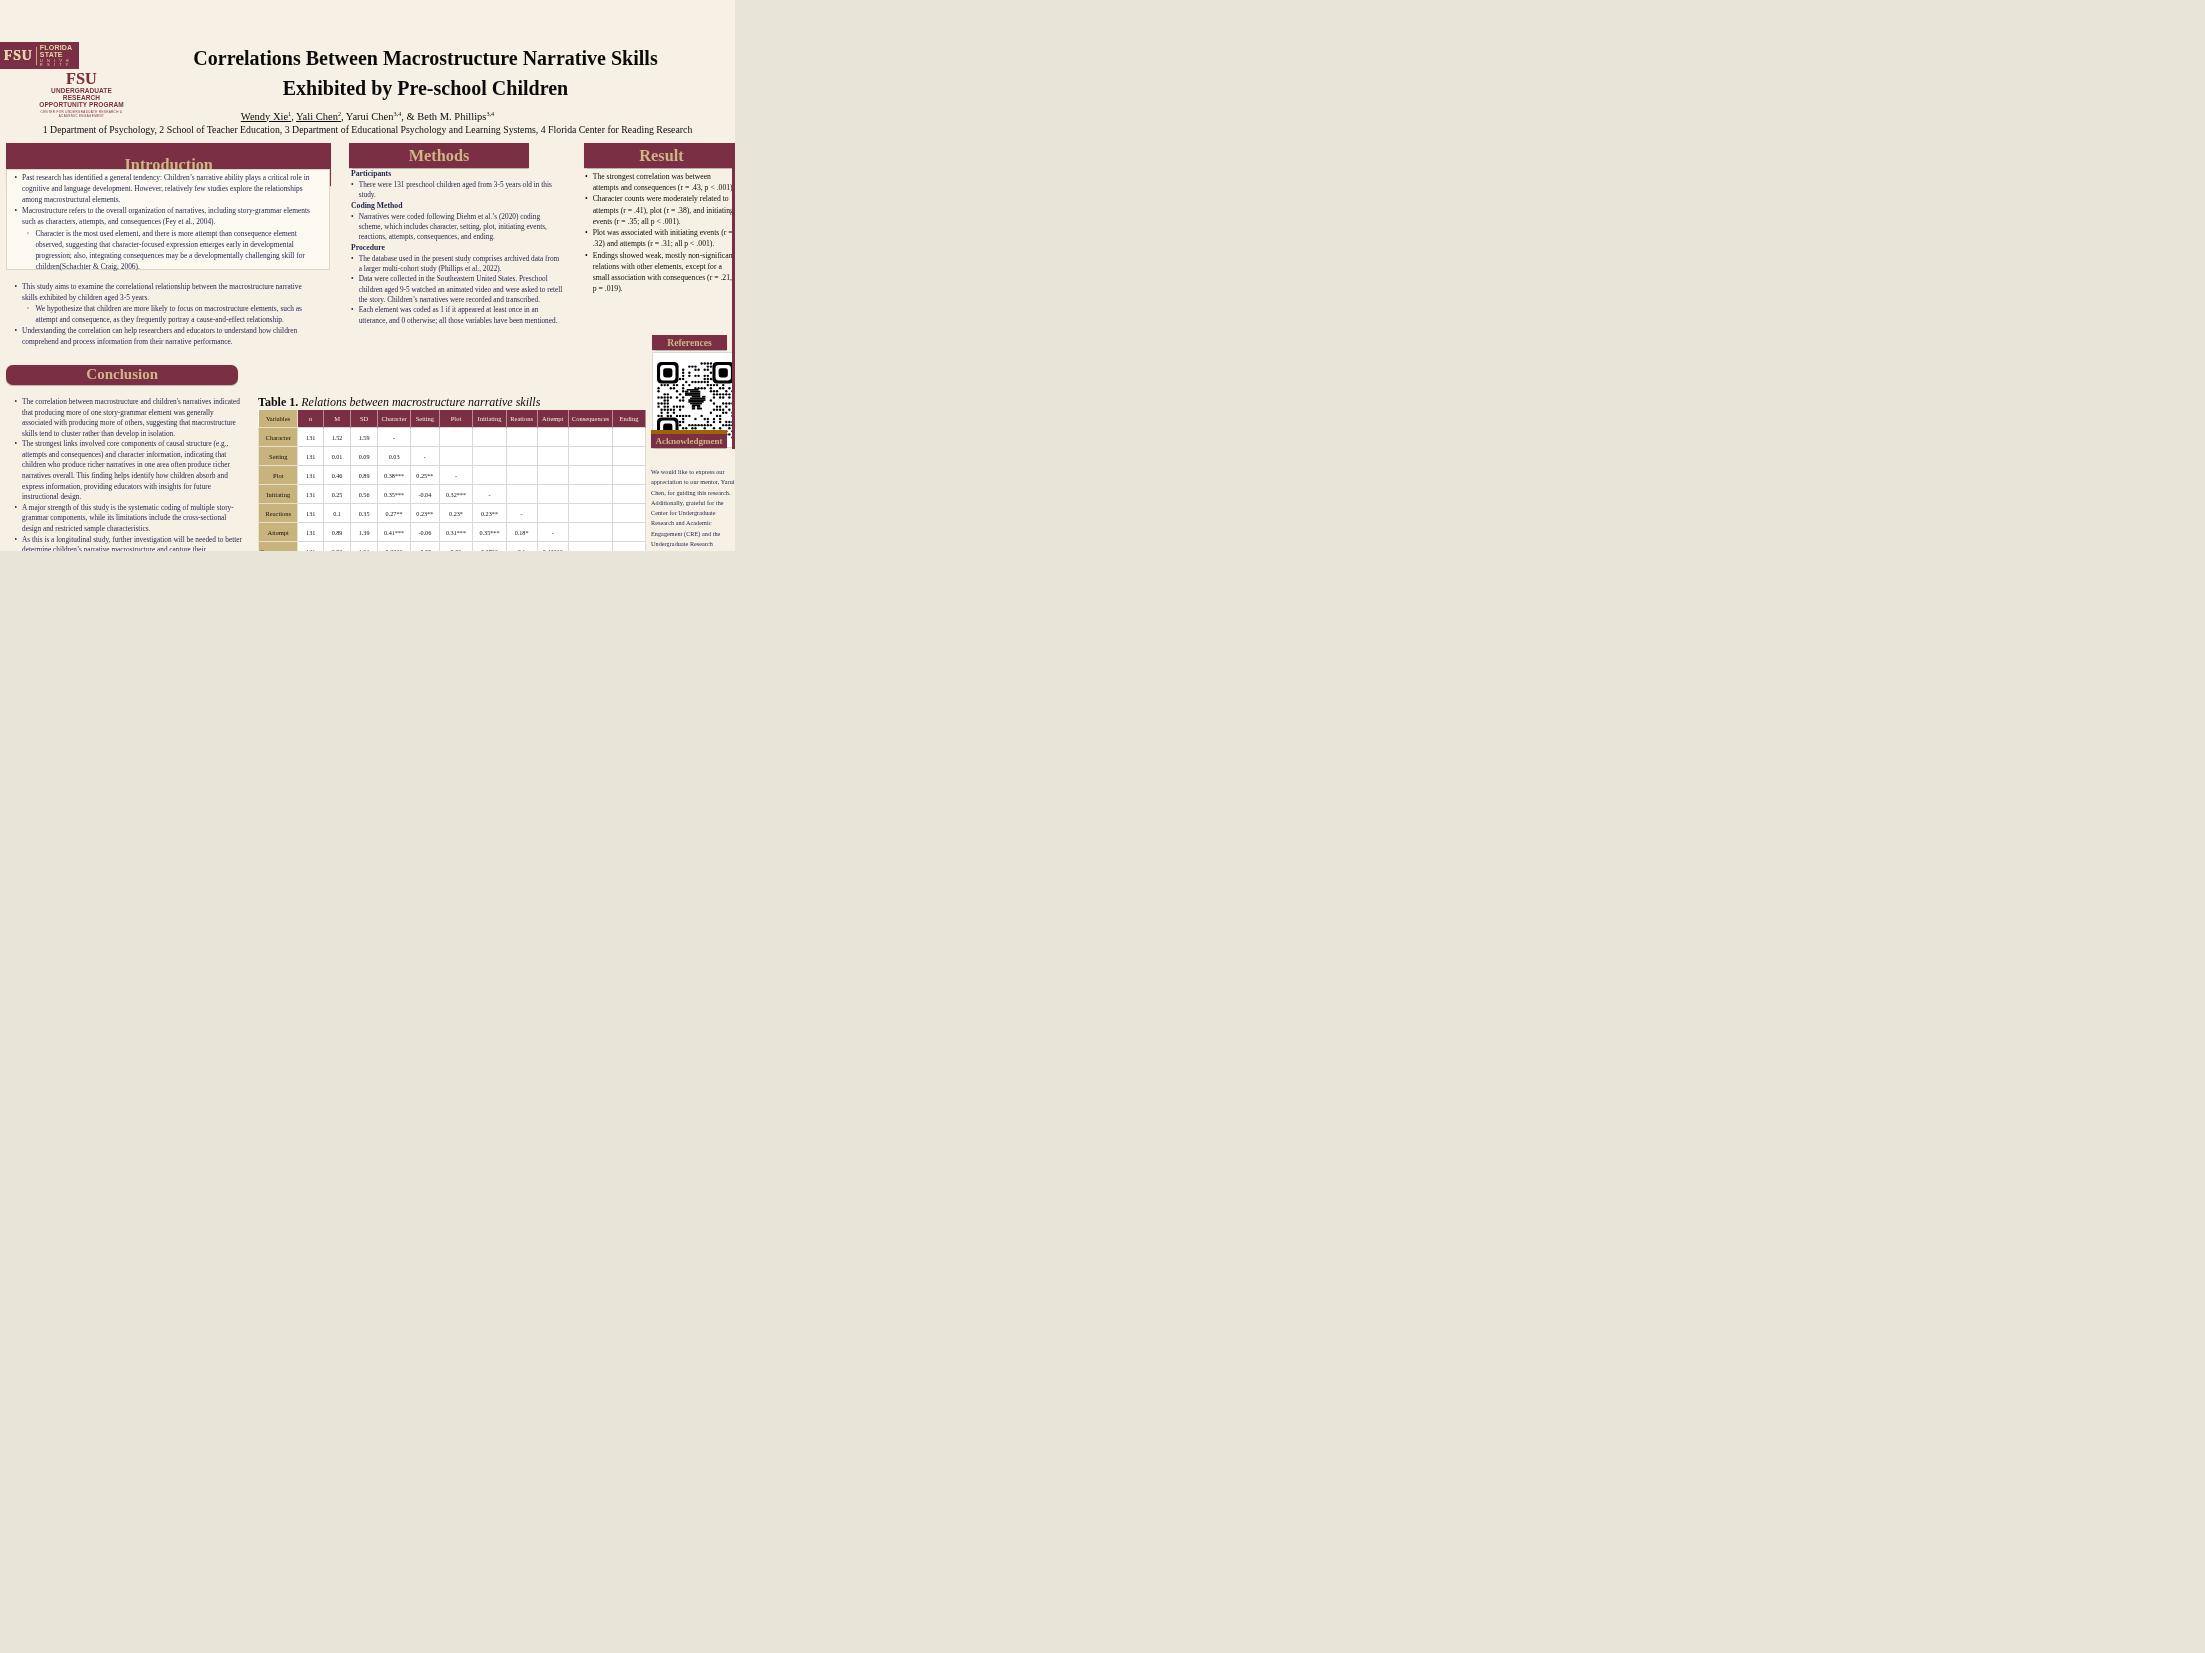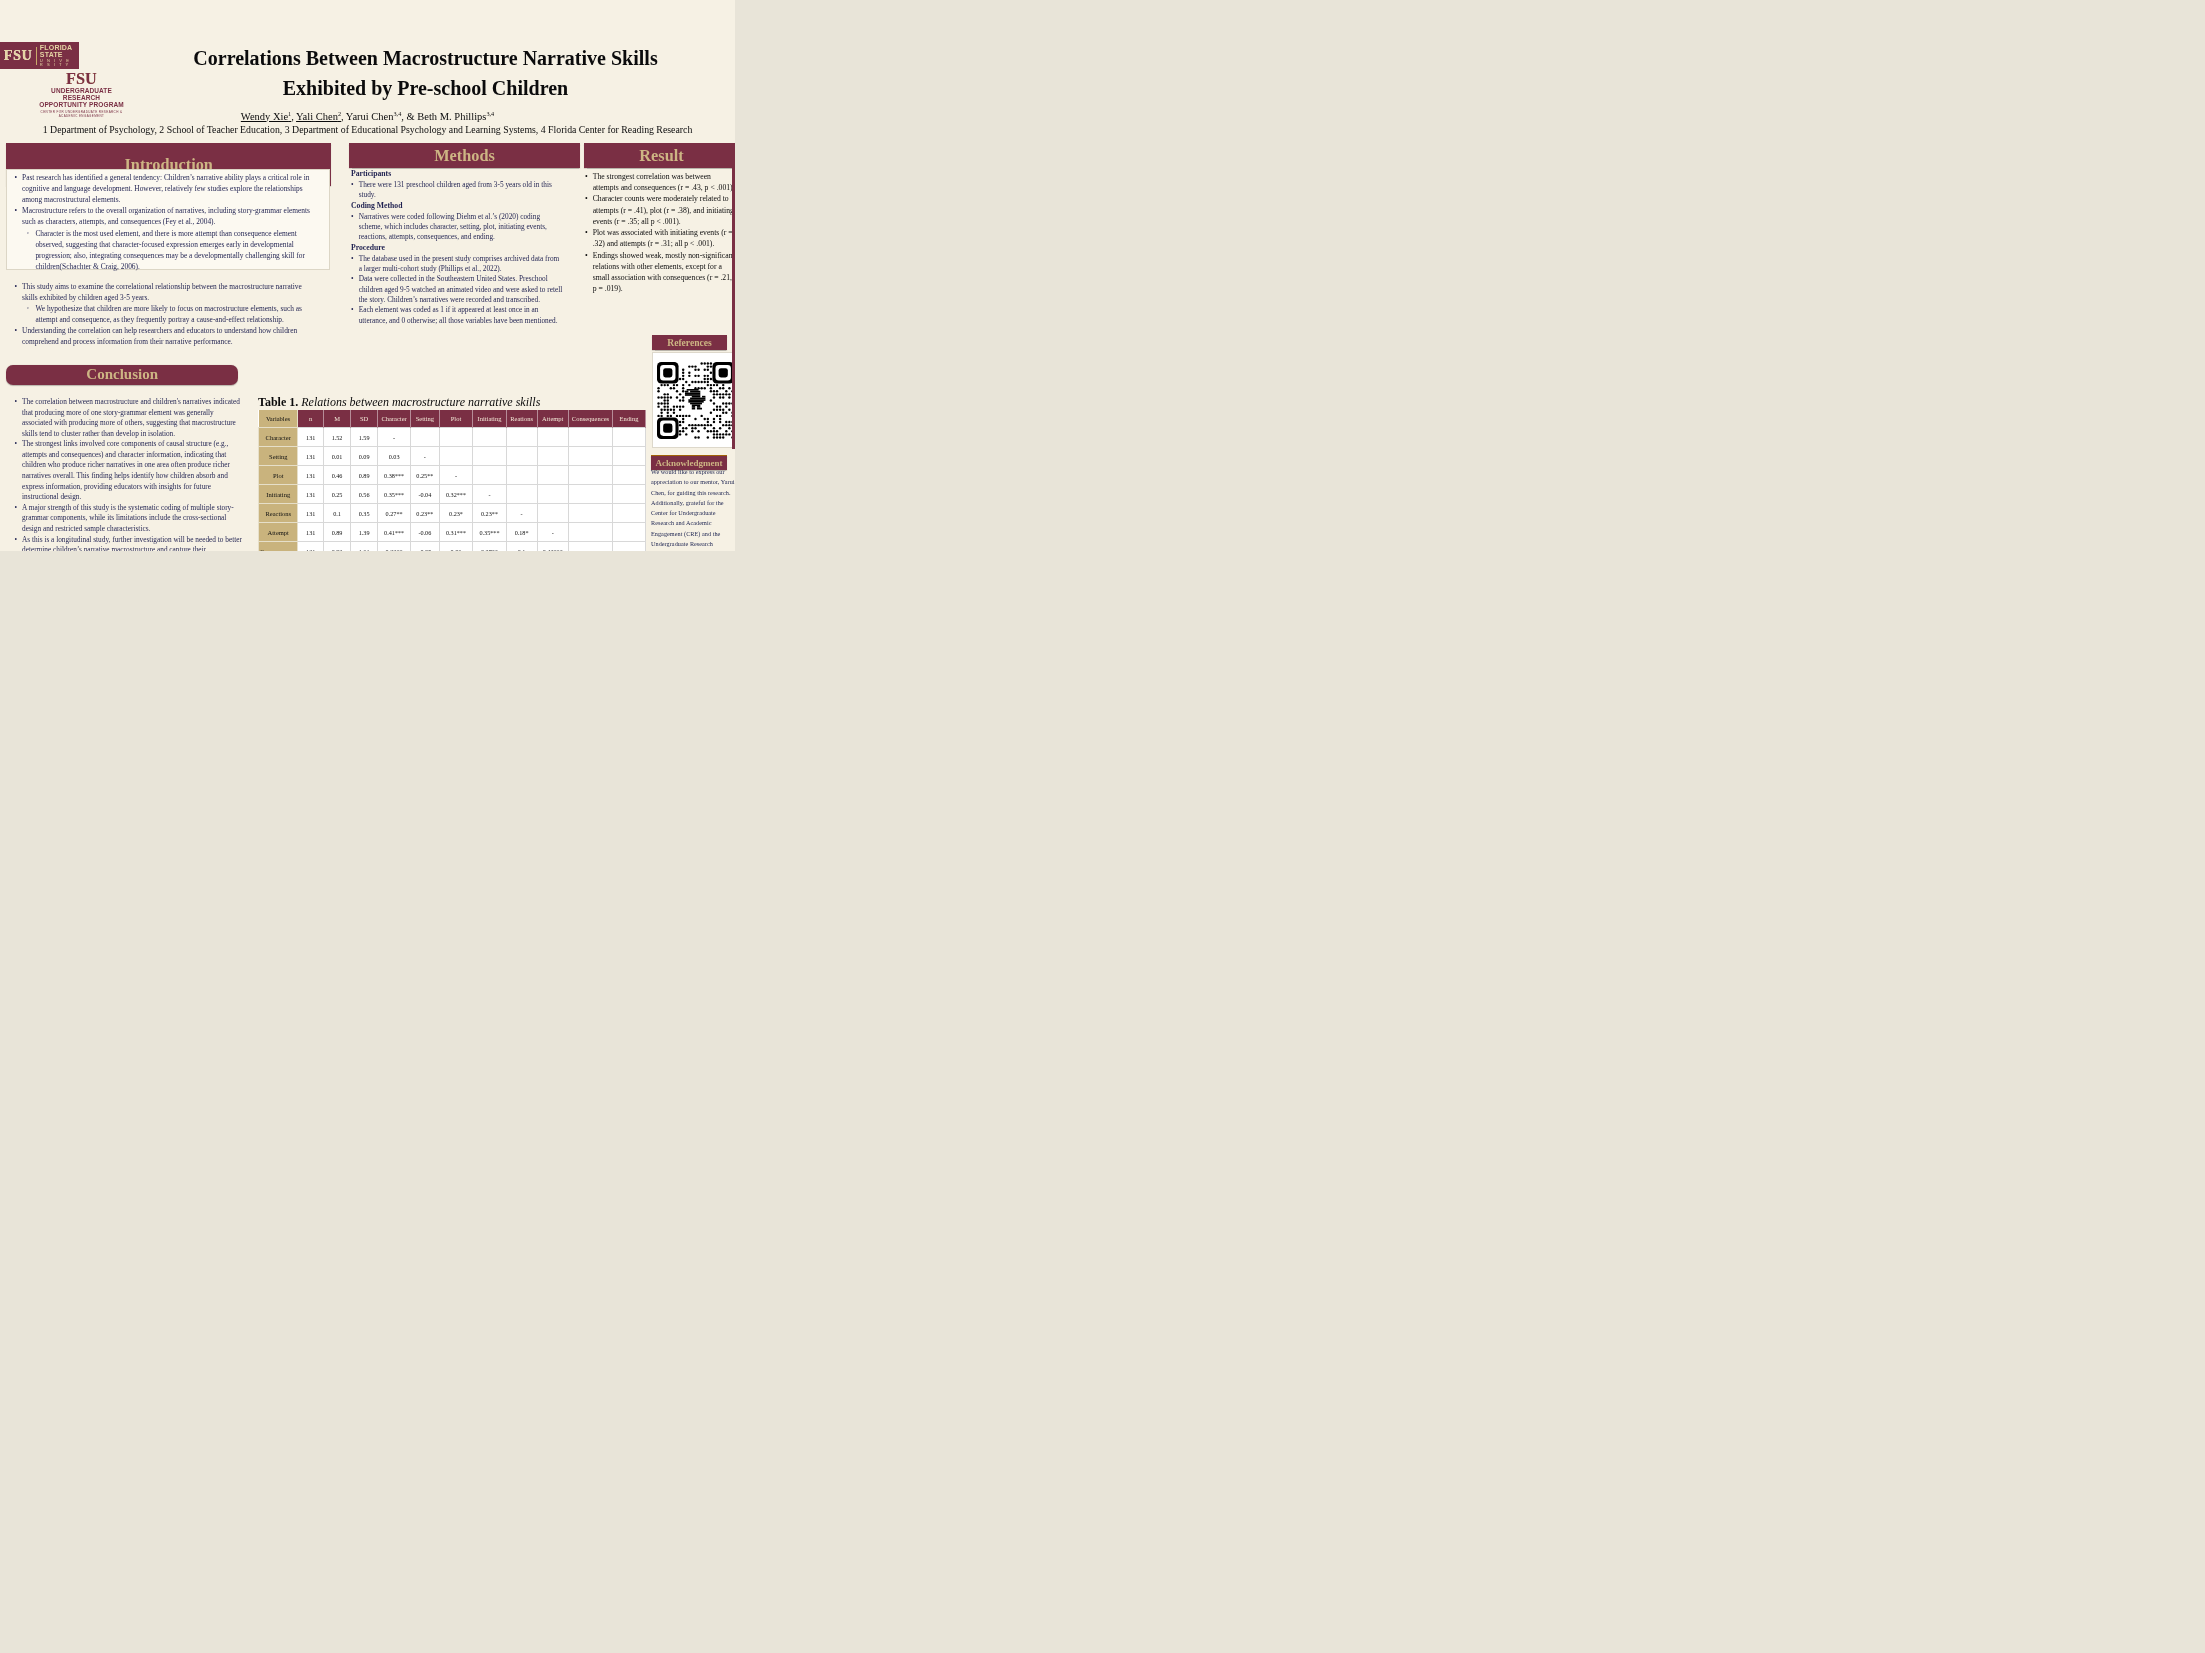--- a/index.html
+++ b/index.html
@@ -25,25 +25,25 @@
   #title{left:117px;top:1px;width:617px;text-align:center;font-size:20px;font-weight:bold;line-height:1.5;color:#0B0B0C;}
   #authors{left:0;top:67px;width:735px;text-align:center;font-size:10.5px;color:#0B0B0C;}
   #authors .u{text-decoration:underline;}
   #authors sup{font-size:6.2px;}
   #affiliations{left:0;top:82px;width:735px;text-align:center;font-size:9.8px;color:#0B0B0C;}
 
   
   .sechead{background:#7A2F44;color:#CDB584;text-align:center;font-weight:bold;
            display:flex;align-items:center;justify-content:center;box-shadow:0 0.5px 1px rgba(0,0,0,.25);}
   #intro-head{left:6.2px;top:101px;width:325px;height:43px;font-size:16.3px;}
-  #methods-head{left:349px;top:101px;width:231px;height:25px;font-size:16.3px;text-align:right;}
+  #methods-head{left:349px;top:101px;width:180px;height:25px;font-size:16.3px;text-align:right;}
   #result-head{left:584px;top:101px;width:155px;height:25px;font-size:16.3px;}
   #conclusion-head{left:6.2px;top:323px;width:232px;height:19.6px;font-size:15px;border-radius:7px;}
   #ref-head{left:652px;top:293px;width:75px;height:15px;font-size:9.6px;}
-  #ack-head{left:651px;top:413px;width:76px;height:14px;font-size:9px;border-top:1px solid #a16207;}
+  #ack-head{left:651px;top:388px;width:76px;height:14px;font-size:9px;border-top:4px solid #a16207;}
 
   
   .bodytxt{color:#1F2150;}
   #intro-box{left:6.2px;top:127px;width:324px;height:101px;background:#FCF9F1;border:0.5px solid #DCD6C6;box-sizing:border-box;}
   #intro-body{left:14.4px;top:130px;width:299px;font-size:7.4px;line-height:1.5;}
   #conclusion-body{left:14.4px;top:355px;width:229px;font-size:7.3px;line-height:1.45;}
   #methods-body{left:351px;top:127px;width:212px;font-size:7.3px;line-height:1.42;}
   #result-body{left:585px;top:129px;width:152px;font-size:7.7px;line-height:1.46;color:#0B0B0C;}
   .bi{display:flex;}
   .bi.gap{margin-top:8.6px;}

